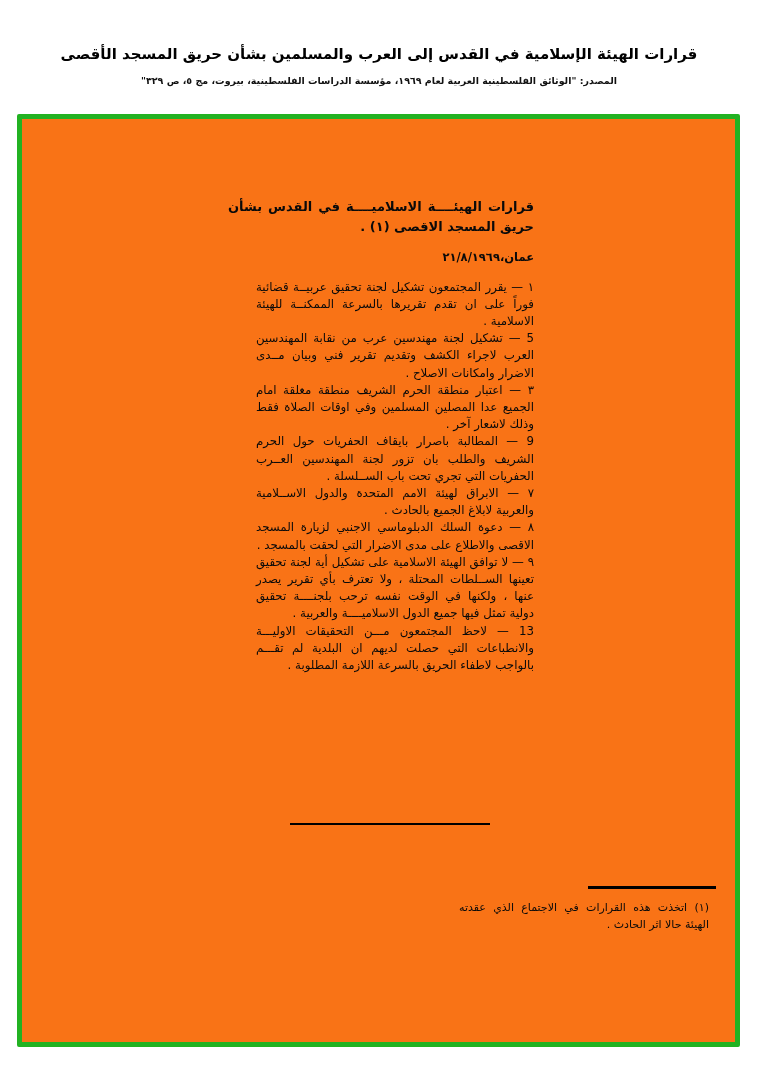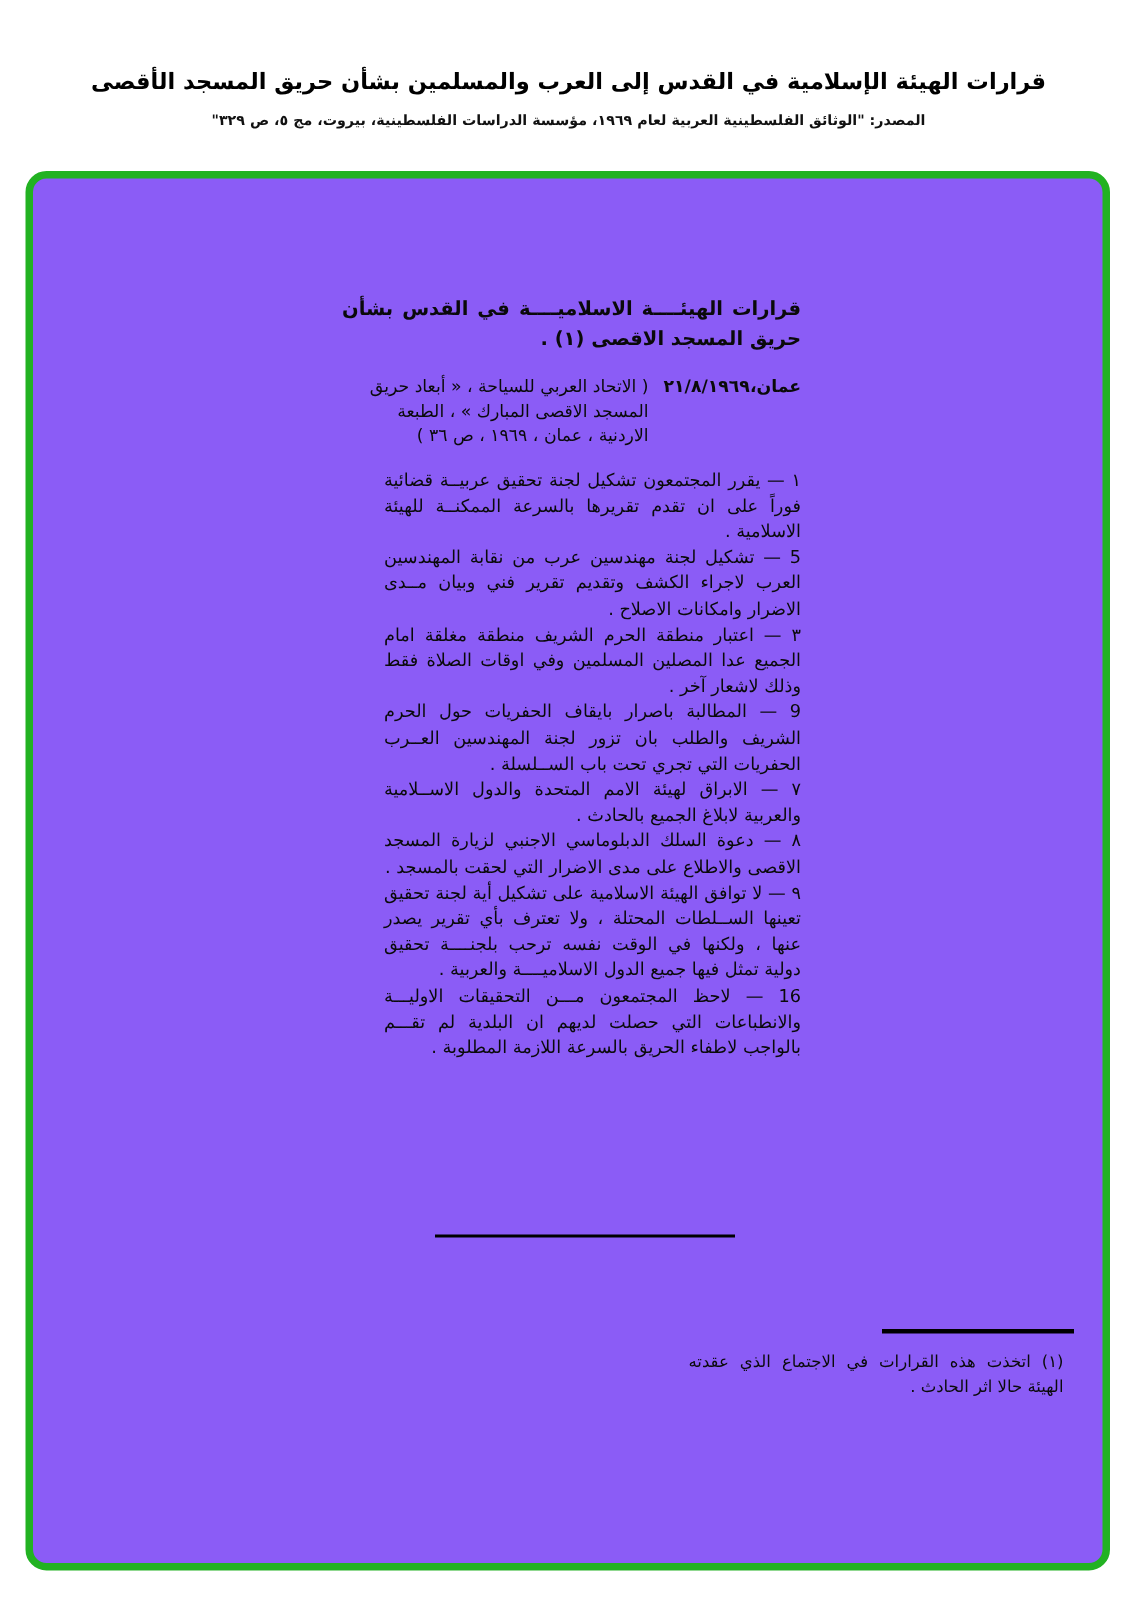--- a/index.html
+++ b/index.html
@@ -18,22 +18,22 @@
   .page-header .main-title {
     font-size:15px; font-weight:bold; letter-spacing:0.2px;
   }
   .page-header .source-line {
     font-size:9.5px; font-weight:bold; margin-top:12px; color:#111;
   }
   .doc-frame {
     position:absolute; left:17px; top:114px;
     width:723px; height:933px;
     border:5px solid #22b222;
-    border-radius:14px;
-    background:#8b5cf6;
+    border-radius:2px;
+    background:#f97316;
   }
   .frame-inner { position:relative; width:100%; height:100%; }
   .doc-column {
     position:absolute; left:206px; top:78px; width:306px;
     direction:rtl; text-align:justify; color:#0a0a0a;
   }
   .doc-title {
     font-size:13px; font-weight:bold; line-height:20px;
     text-align:justify; text-align-last:right;
   }
@@ -68,32 +68,31 @@
 </header>
 
 <div class="doc-frame">
   <div class="frame-inner">
 
     <div class="doc-column">
       <h2 class="doc-title">قرارات الهيئــــة الاسلاميــــة في القدس بشأن حريق المسجد الاقصى (١) .</h2>
 
       <div class="dateline-row">
         <span class="dateline">عمان،٢١/٨/١٩٦٩</span>
-        <span class="citation">( الاتحاد العربي للسياحة ، « أبعاد حريق المسجد الاقصى المبارك » ، الطبعة الاردنية ، عمان ، ١٩٦٩ ، ص ٣٦ )</span>
       </div>
 
       <div class="items">
         <p>١ — يقرر المجتمعون تشكيل لجنة تحقيق عربيــة قضائية فوراً على ان تقدم تقريرها بالسرعة الممكنــة للهيئة الاسلامية .</p>
         <p>5 — تشكيل لجنة مهندسين عرب من نقابة المهندسين العرب لاجراء الكشف وتقديم تقرير فني وبيان مــدى الاضرار وامكانات الاصلاح .</p>
         <p>٣ — اعتبار منطقة الحرم الشريف منطقة مغلقة امام الجميع عدا المصلين المسلمين وفي اوقات الصلاة فقط وذلك لاشعار آخر .</p>
         <p>9 — المطالبة باصرار بايقاف الحفريات حول الحرم الشريف والطلب بان تزور لجنة المهندسين العــرب الحفريات التي تجري تحت باب الســلسلة .</p>
         <p>٧ — الابراق لهيئة الامم المتحدة والدول الاســلامية والعربية لابلاغ الجميع بالحادث .</p>
         <p>٨ — دعوة السلك الدبلوماسي الاجنبي لزيارة المسجد الاقصى والاطلاع على مدى الاضرار التي لحقت بالمسجد .</p>
         <p>٩ — لا توافق الهيئة الاسلامية على تشكيل أية لجنة تحقيق تعينها الســلطات المحتلة ، ولا تعترف بأي تقرير يصدر عنها ، ولكنها في الوقت نفسه ترحب بلجنــــة تحقيق دولية تمثل فيها جميع الدول الاسلاميــــة والعربية .</p>
-        <p>16 — لاحظ المجتمعون مـــن التحقيقات الاوليـــة والانطباعات التي حصلت لديهم ان البلدية لم تقـــم بالواجب لاطفاء الحريق بالسرعة اللازمة المطلوبة .</p>
+        <p>13 — لاحظ المجتمعون مـــن التحقيقات الاوليـــة والانطباعات التي حصلت لديهم ان البلدية لم تقـــم بالواجب لاطفاء الحريق بالسرعة اللازمة المطلوبة .</p>
       </div>
     </div>
 
     <div class="mid-rule"></div>
 
     <div class="footnote-rule"></div>
     <p class="footnote">(١) اتخذت هذه القرارات في الاجتماع الذي عقدته الهيئة حالا اثر الحادث .</p>
 
   </div>
 </div>

